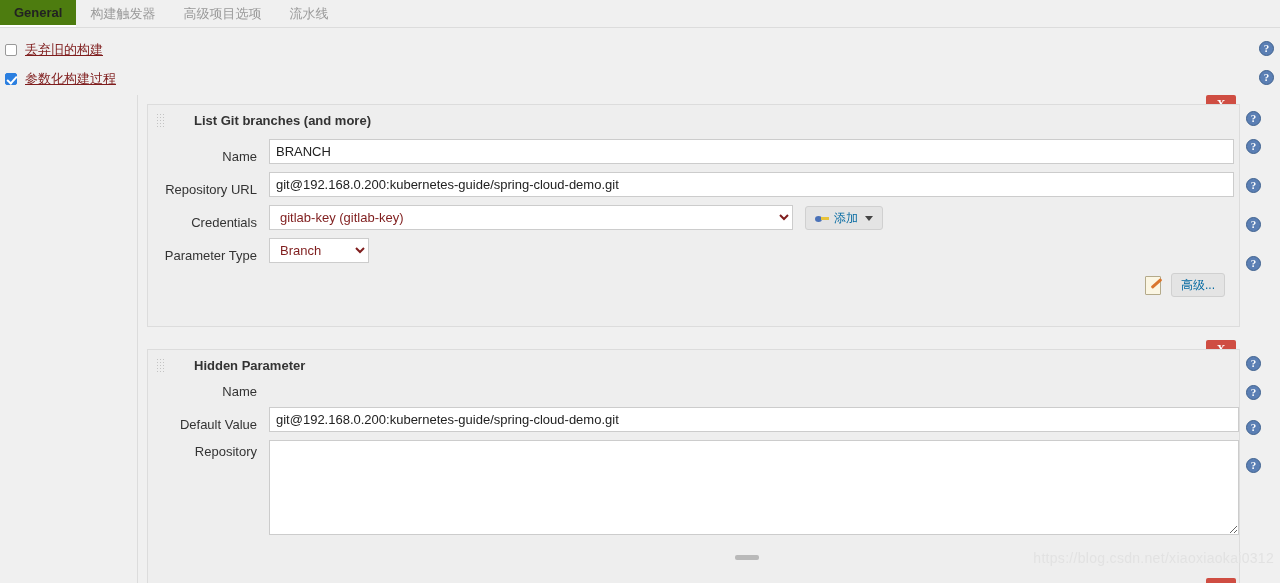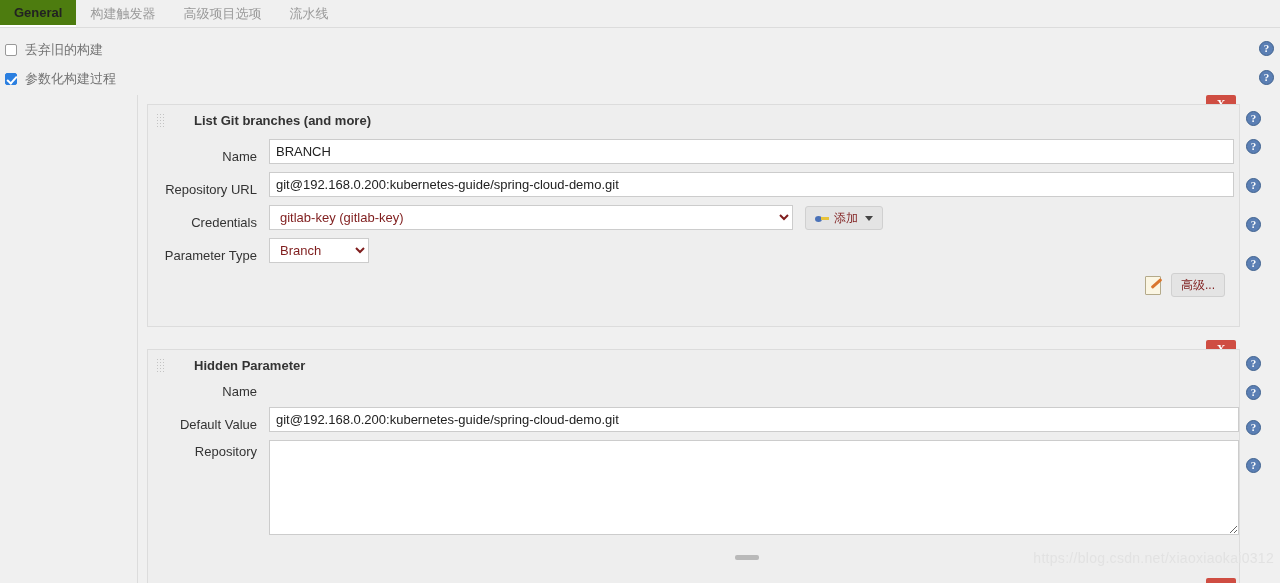--- a/index.html
+++ b/index.html
@@ -58,21 +58,21 @@
   }
   .cbox.checked::after {
     content: "";
     position: absolute;
     left: 3px; top: 0px;
     width: 4px; height: 8px;
     border: solid #fff;
     border-width: 0 2px 2px 0;
     transform: rotate(42deg);
   }
-  .checklabel { font-size: 13px; color: #737373; white-space: nowrap; }
+  .checklabel { font-size: 13px; color: #7f1d1d; white-space: nowrap; text-decoration: underline; }
 
   
   .help {
     width: 15px; height: 15px;
     border-radius: 50%;
     background: #5b7fb4;
     border: 1px solid #40628f;
     color: #fff;
     font-size: 11px;
     font-weight: bold;
@@ -173,21 +173,21 @@
 
   
   .btn {
     display: inline-flex; align-items: center;
     height: 24px;
     padding: 0 9px;
     background: #e4e4e4;
     border: 1px solid #d0d0d0;
     border-radius: 3px;
     font-size: 12px;
-    color: #7f1d1d;
+    color: #0369a1;
     cursor: pointer;
     white-space: nowrap;
   }
   .caret {
     margin-left: 7px;
     width: 0; height: 0;
     border-left: 4px solid transparent;
     border-right: 4px solid transparent;
     border-top: 5px solid #444;
   }

